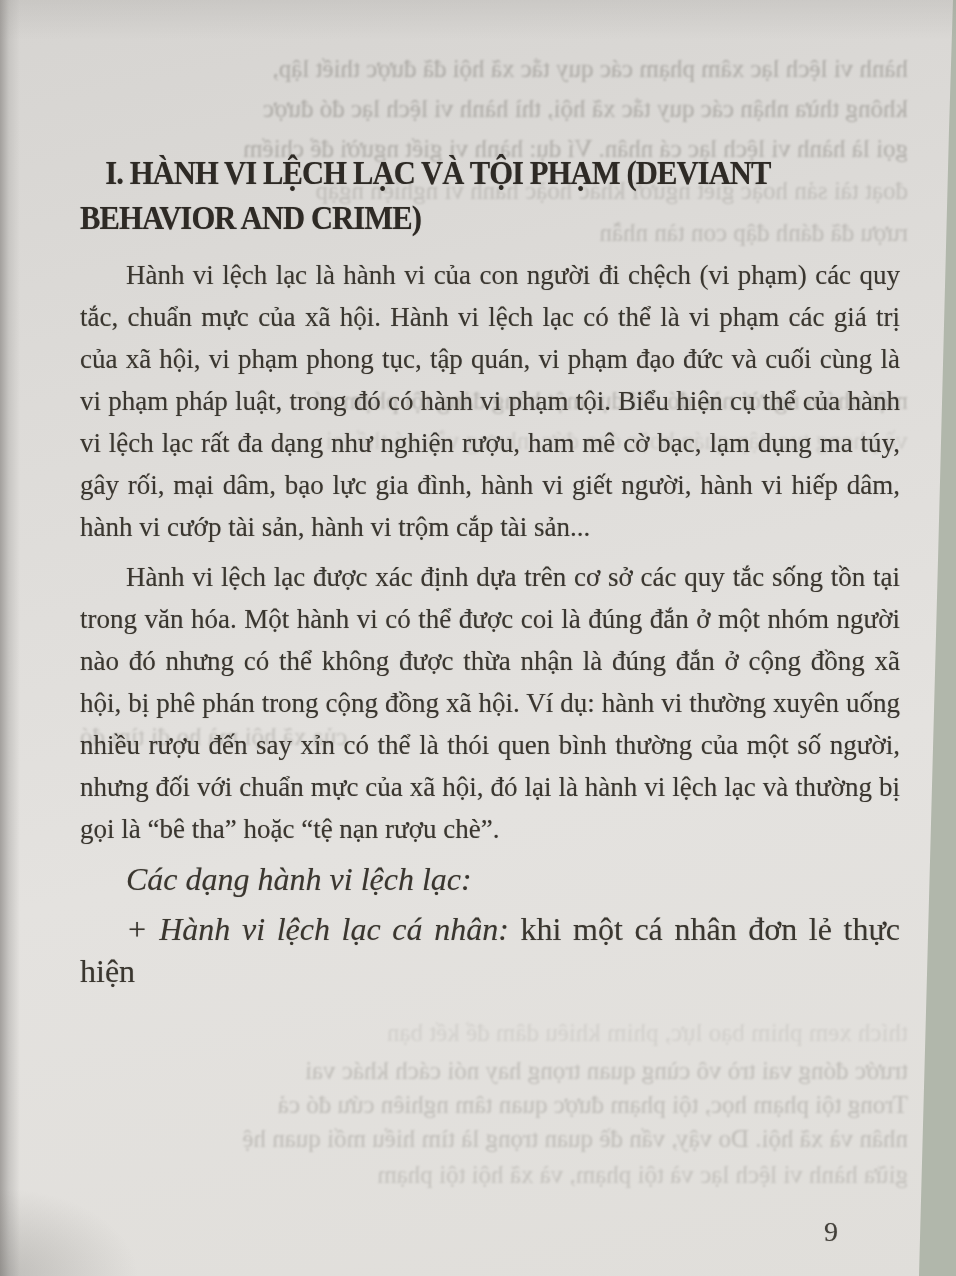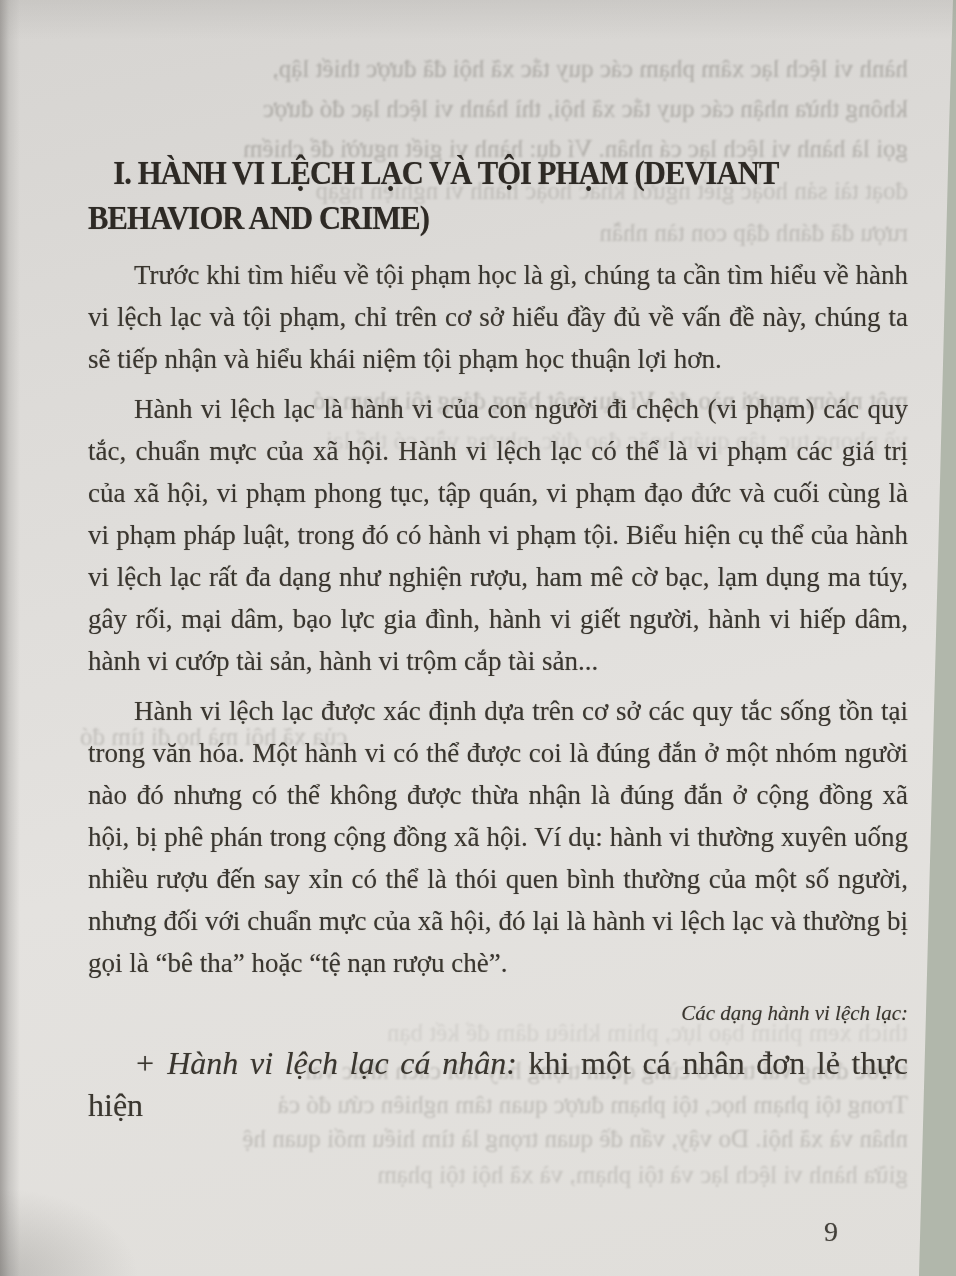--- a/index.html
+++ b/index.html
@@ -27,39 +27,38 @@
     background:radial-gradient(ellipse at 0% 100%,rgba(110,108,104,.30),rgba(110,108,104,0) 65%);
   }
   
   .bleed-layer{position:absolute;inset:0;overflow:hidden;}
   .bleed-line{
     position:absolute;left:80px;width:828px;font-size:25px;line-height:38px;
     white-space:nowrap;transform:scaleX(-1);color:#6e6b64;filter:blur(1.1px);
   }
   .bleed-line.right{text-align:right;}
   
-  .text-column{position:absolute;left:88px;top:150px;width:820px;color:#3a362f;}
+  .text-column{position:absolute;left:80px;top:150px;width:820px;color:#3a362f;}
   .heading{
     font-size:34px;line-height:45px;font-weight:bold;color:#2e2a25;
     letter-spacing:-1px;margin:0 0 14px 0;
     transform:scaleX(.9);transform-origin:left top;
     text-shadow:0 0 1px rgba(46,42,37,.45);
   }
   .heading .l1{display:block;padding-left:28px;}
   .heading .l2{display:block;}
   p.body{
     font-size:27px;line-height:42px;margin:0 0 8px 0;
     text-align:justify;text-indent:46px;
     text-shadow:0 0 1px rgba(58,54,47,.40);
   }
   p.subhead{
-    font-size:21px;line-height:42px;margin:6px 0 8px 0;
+    font-size:32px;line-height:42px;margin:6px 0 8px 0;
     font-style:italic;text-indent:46px;
     text-shadow:0 0 1px rgba(58,54,47,.40);
-    text-align:right;
   }
   p.bullet{
     font-size:32px;line-height:42px;margin:0;
     text-align:justify;text-indent:46px;
     text-shadow:0 0 1px rgba(58,54,47,.40);
   }
   p.bullet .lead{font-style:italic;}
   .page-number{
     position:absolute;left:824px;top:1216px;font-size:28px;color:#43403a;
     text-shadow:0 0 1px rgba(67,64,58,.4);
@@ -91,21 +90,20 @@
   <div class="top-shade"></div>
   <div class="corner-shadow"></div>
 
   <div class="text-column">
 
     <h1 class="heading">
       <span class="l1">I. HÀNH VI LỆCH LẠC VÀ TỘI PHẠM (DEVIANT</span>
       <span class="l2">BEHAVIOR AND CRIME)</span>
     </h1>
 
-    <p class="body">Trước khi tìm hiểu về tội phạm học là gì, chúng ta cần tìm hiểu về hành vi lệch lạc và tội phạm, chỉ trên cơ sở hiểu đầy đủ về vấn đề này, chúng ta sẽ tiếp nhận và hiểu khái niệm tội phạm học thuận lợi hơn.</p>
 
     <p class="body">Hành vi lệch lạc là hành vi của con người đi chệch (vi phạm) các quy tắc, chuẩn mực của xã hội. Hành vi lệch lạc có thể là vi phạm các giá trị của xã hội, vi phạm phong tục, tập quán, vi phạm đạo đức và cuối cùng là vi phạm pháp luật, trong đó có hành vi phạm tội. Biểu hiện cụ thể của hành vi lệch lạc rất đa dạng như nghiện rượu, ham mê cờ bạc, lạm dụng ma túy, gây rối, mại dâm, bạo lực gia đình, hành vi giết người, hành vi hiếp dâm, hành vi cướp tài sản, hành vi trộm cắp tài sản...</p>
 
     <p class="body">Hành vi lệch lạc được xác định dựa trên cơ sở các quy tắc sống tồn tại trong văn hóa. Một hành vi có thể được coi là đúng đắn ở một nhóm người nào đó nhưng có thể không được thừa nhận là đúng đắn ở cộng đồng xã hội, bị phê phán trong cộng đồng xã hội. Ví dụ: hành vi thường xuyên uống nhiều rượu đến say xỉn có thể là thói quen bình thường của một số người, nhưng đối với chuẩn mực của xã hội, đó lại là hành vi lệch lạc và thường bị gọi là “bê tha” hoặc “tệ nạn rượu chè”.</p>
 
     <p class="subhead">Các dạng hành vi lệch lạc:</p>
 
     <p class="bullet"><span class="lead">+ Hành vi lệch lạc cá nhân:</span><span> khi một cá nhân đơn lẻ thực hiện</span></p>
 
   </div>

